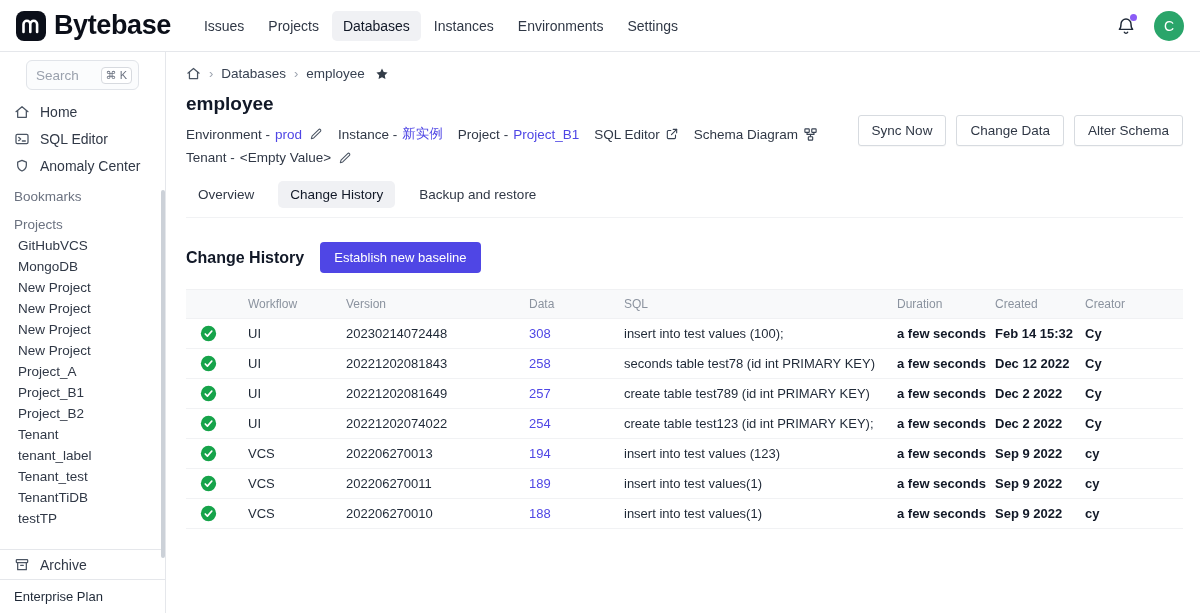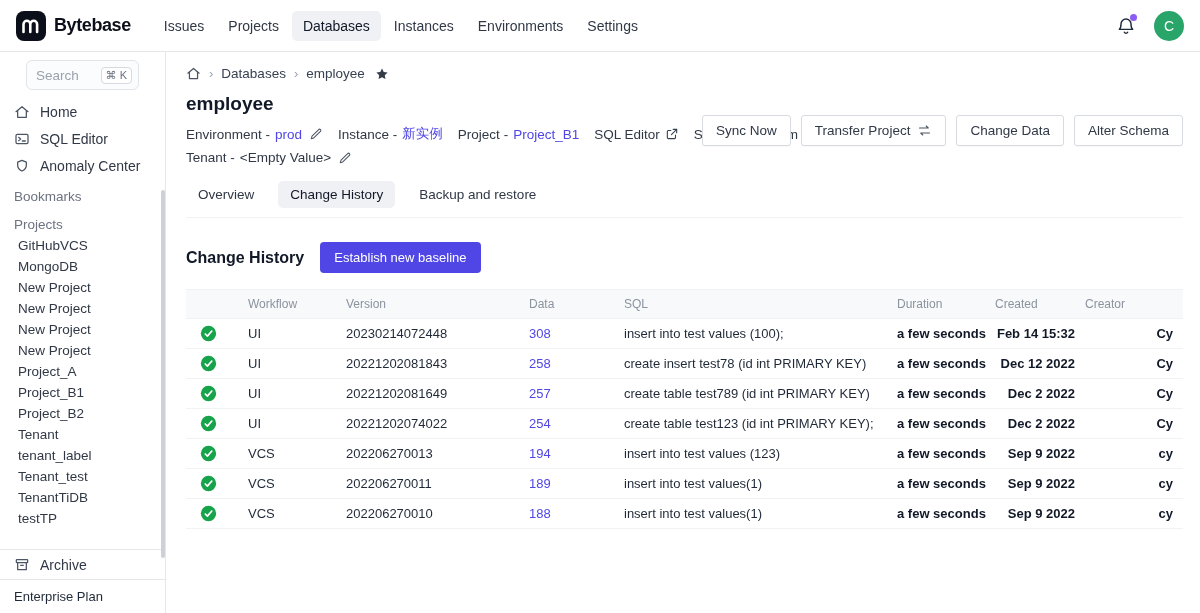--- a/index.html
+++ b/index.html
@@ -10,21 +10,21 @@
     font-size: 14px; color: #1f2937; background: #fff;
   }
   a { text-decoration: none; color: inherit; cursor: pointer; }
 
   
   .topnav {
     height: 52px; display: flex; align-items: center;
     padding: 0 16px; border-bottom: 1px solid #e5e7eb; background: #fff;
   }
   .brand { display: flex; align-items: center; gap: 8px; cursor: pointer; }
-  .brand-text { font-size: 18px; font-weight: 700; color: #0b0f19; letter-spacing: -0.4px; }
+  .brand-text { font-size: 27px; font-weight: 700; color: #0b0f19; letter-spacing: -0.4px; }
   .main-nav { display: flex; gap: 2px; margin-left: 22px; }
   .nav-link { padding: 7px 11px; border-radius: 5px; color: #303846; font-size: 14px; }
   .nav-link.active { background: #f0f1f4; color: #111827; }
   .topnav-right { margin-left: auto; display: flex; align-items: center; gap: 18px; }
   .bell-wrap { position: relative; display: inline-flex; cursor: pointer; }
   .bell-dot { position: absolute; top: -2px; right: -1px; width: 7px; height: 7px;
     border-radius: 50%; background: var(--notification, #8b5cf6); }
   .avatar { width: 30px; height: 30px; border-radius: 50%; background: var(--avatar, #2aa56a);
     color: #fff; display: flex; align-items: center; justify-content: center;
     font-size: 14px; font-weight: 500; cursor: pointer; }
@@ -87,21 +87,21 @@
   .btn-primary { background: var(--accent, #4f46e5); color: #fff; border: none; border-radius: 4px;
     padding: 8px 14px; font-size: 13px; font-family: inherit; cursor: pointer; }
 
   .history-table { width: 100%; border-collapse: collapse; margin-top: 16px; font-size: 13px; table-layout: fixed; }
   .history-table thead th { background: #f8f9fa; color: #8b939f; font-weight: 400;
     text-align: left; font-size: 12px; padding: 7px 10px 7px 0;
     border-top: 1px solid #f0f1f3; border-bottom: 1px solid #f0f1f3; }
   .history-table td { padding: 6px 10px 6px 0; border-bottom: 1px solid #f1f2f4;
     color: #1f2937; vertical-align: middle; overflow: hidden; white-space: nowrap; }
   .history-table .c-check { padding-left: 14px; }
-  .history-table td.b { font-weight: 700; color: #111827; text-align: right; }
+  .history-table td.b { font-weight: 700; color: #111827; }
   .check-icon { display: inline-flex; vertical-align: middle; }
   .issue-link { font-size: 13px; }
 </style>
 </head>
 <body>
 
 <div class="app">
 
   <header class="topnav">
     <div class="brand">
@@ -282,29 +282,20 @@
           <span style="display:inline-flex;margin-left:-8px;">
             <svg width="14" height="14" viewBox="0 0 24 24" fill="none" stroke="#4b5563" stroke-width="1.8" stroke-linecap="round" stroke-linejoin="round">
               <path d="M4 20l1.2-4.2L16.6 4.4a2.1 2.1 0 0 1 3 3L8.2 18.8z"></path>
             </svg>
           </span>
         </div>
 
         <div class="actions">
           <button class="btn">
             <span>Sync Now</span>
-          </button>
-          <button class="btn">
-            <span>Transfer Project</span>
-            <span style="display:inline-flex;">
-              <svg width="15" height="15" viewBox="0 0 24 24" fill="none" stroke="#4b5563" stroke-width="1.8" stroke-linecap="round" stroke-linejoin="round">
-                <path d="M4 8h14l-3.2-3.2"></path>
-                  <path d="M20 16H6l3.2 3.2"></path>
-              </svg>
-            </span>
           </button>
           <button class="btn">
             <span>Change Data</span>
           </button>
           <button class="btn">
             <span>Alter Schema</span>
           </button>
         </div>
       </div>
 
@@ -361,21 +352,21 @@
             <tr>
               <td class="c-check"><span class="check-icon">
                   <svg viewBox="0 0 20 20" width="17" height="17">
                     <circle cx="10" cy="10" r="9" style="fill:var(--success,#16a34a)"></circle>
                     <path d="M6.2 10.6l2.5 2.5 5.2-6" stroke="#fff" stroke-width="2" fill="none" stroke-linecap="round" stroke-linejoin="round"></path>
                   </svg>
                 </span></td>
               <td>UI</td>
               <td>20221202081843</td>
               <td><a class="link issue-link">258</a></td>
-              <td>create insert test78 (id int PRIMARY KEY)</td>
+              <td>seconds table test78 (id int PRIMARY KEY)</td>
               <td class="b">a few seconds</td>
               <td class="b">Dec 12 2022</td>
               <td class="b">Cy</td>
             </tr>
             <tr>
               <td class="c-check"><span class="check-icon">
                   <svg viewBox="0 0 20 20" width="17" height="17">
                     <circle cx="10" cy="10" r="9" style="fill:var(--success,#16a34a)"></circle>
                     <path d="M6.2 10.6l2.5 2.5 5.2-6" stroke="#fff" stroke-width="2" fill="none" stroke-linecap="round" stroke-linejoin="round"></path>
                   </svg>

